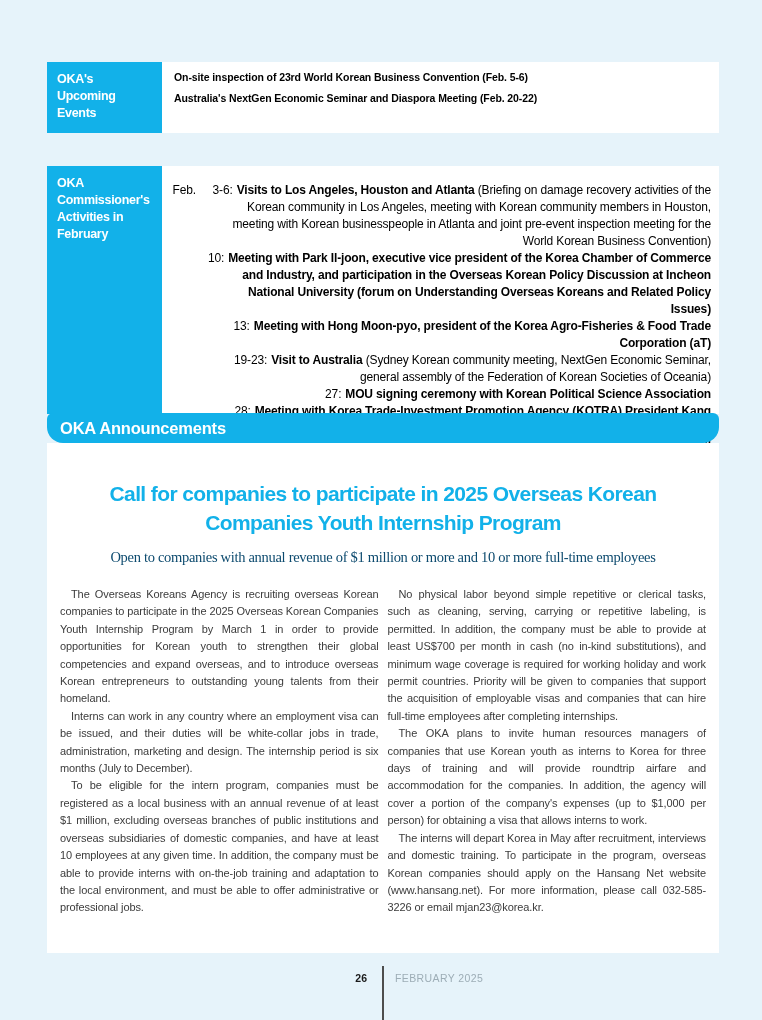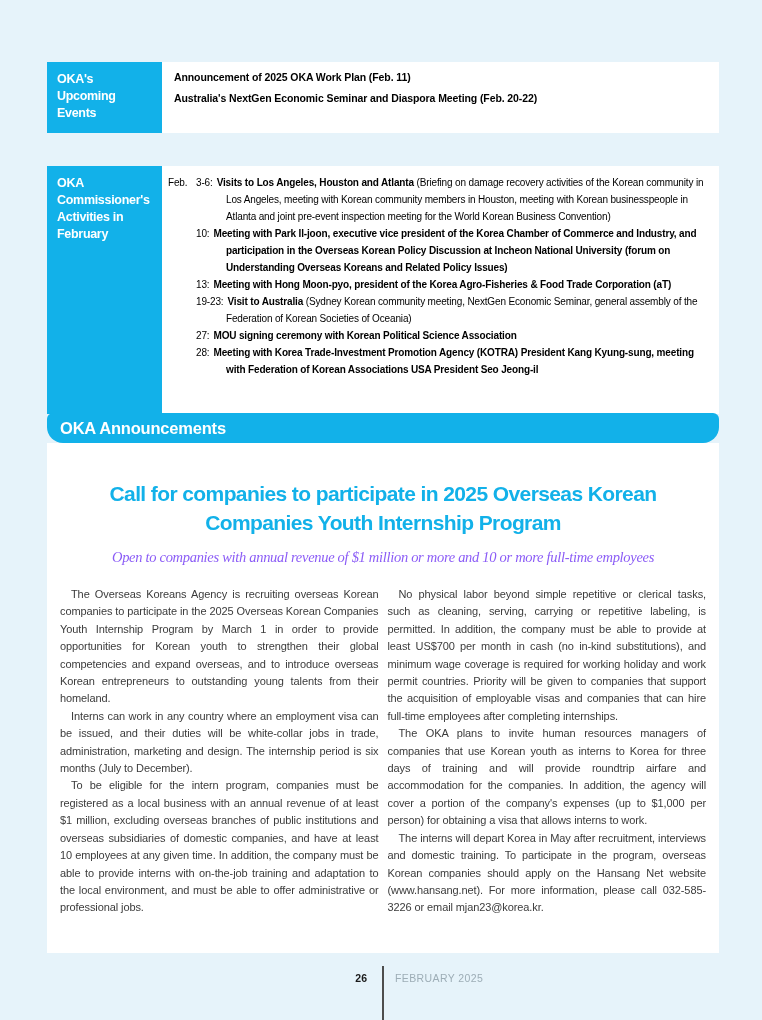--- a/index.html
+++ b/index.html
@@ -36,21 +36,21 @@
   }
 
   .panel-body { flex: 1; min-width: 0; }
 
   .events-body { padding: 5px 10px 0 12px; }
   .event-line {
     font-size: 10.5px; font-weight: 700; color: #000;
     line-height: 21px; letter-spacing: -0.1px;
   }
 
-  .acts-body { padding: 8px 8px 0 6px; font-size: 10px; color: #000; }
+  .acts-body { padding: 16px 8px 0 6px; font-size: 12px; color: #000; text-align: right; }
   .act-row { display: flex; }
   .act-prefix { flex: 0 0 28px; line-height: 17px; letter-spacing: -0.15px; }
   .act-text {
     flex: 1; min-width: 0;
     line-height: 17px; letter-spacing: -0.15px;
     padding-left: 30px; text-indent: -30px;  
   }
   .act-day { margin-right: 4px; }
   .act-text b { font-weight: 700; }
 
@@ -75,22 +75,21 @@
     text-align: center;
     color: var(--accent, #12B1E9);
     font-size: 21px; font-weight: 700;
     line-height: 29px; letter-spacing: -0.6px;
   }
   .art-subtitle {
     margin-top: 12px;
     text-align: center;
     font-family: "Liberation Serif", "DejaVu Serif", serif;
     font-size: 14.5px; letter-spacing: -0.3px;
-    color: #8b5cf6;
-    font-style: italic;
+    color: #0c4a6e;
   }
   .cols {
     display: flex; gap: 9px;
     margin-top: 20px; padding: 0 13px;
   }
   .col { flex: 1; min-width: 0; }
   .col p {
     font-size: 11px; color: #3b3b3b;
     line-height: 17.4px; letter-spacing: -0.1px;
     text-align: justify;
@@ -114,21 +113,21 @@
 </head>
 <body>
 
 <div class="page">
 
   <section class="panel" id="sec-upcoming">
     <div class="panel-label">OKA's
 Upcoming
 Events</div>
     <div class="panel-body events-body">
-      <p class="event-line">Announcement of 2025 OKA Work Plan (Feb. 11)</p>
+      <p class="event-line">On-site inspection of 23rd World Korean Business Convention (Feb. 5-6)</p>
       <p class="event-line">Australia's NextGen Economic Seminar and Diaspora Meeting (Feb. 20-22)</p>
     </div>
   </section>
 
   <section class="panel" id="sec-activities">
     <div class="panel-label">OKA
 Commissioner's
 Activities in
 February</div>
     <div class="panel-body acts-body">

